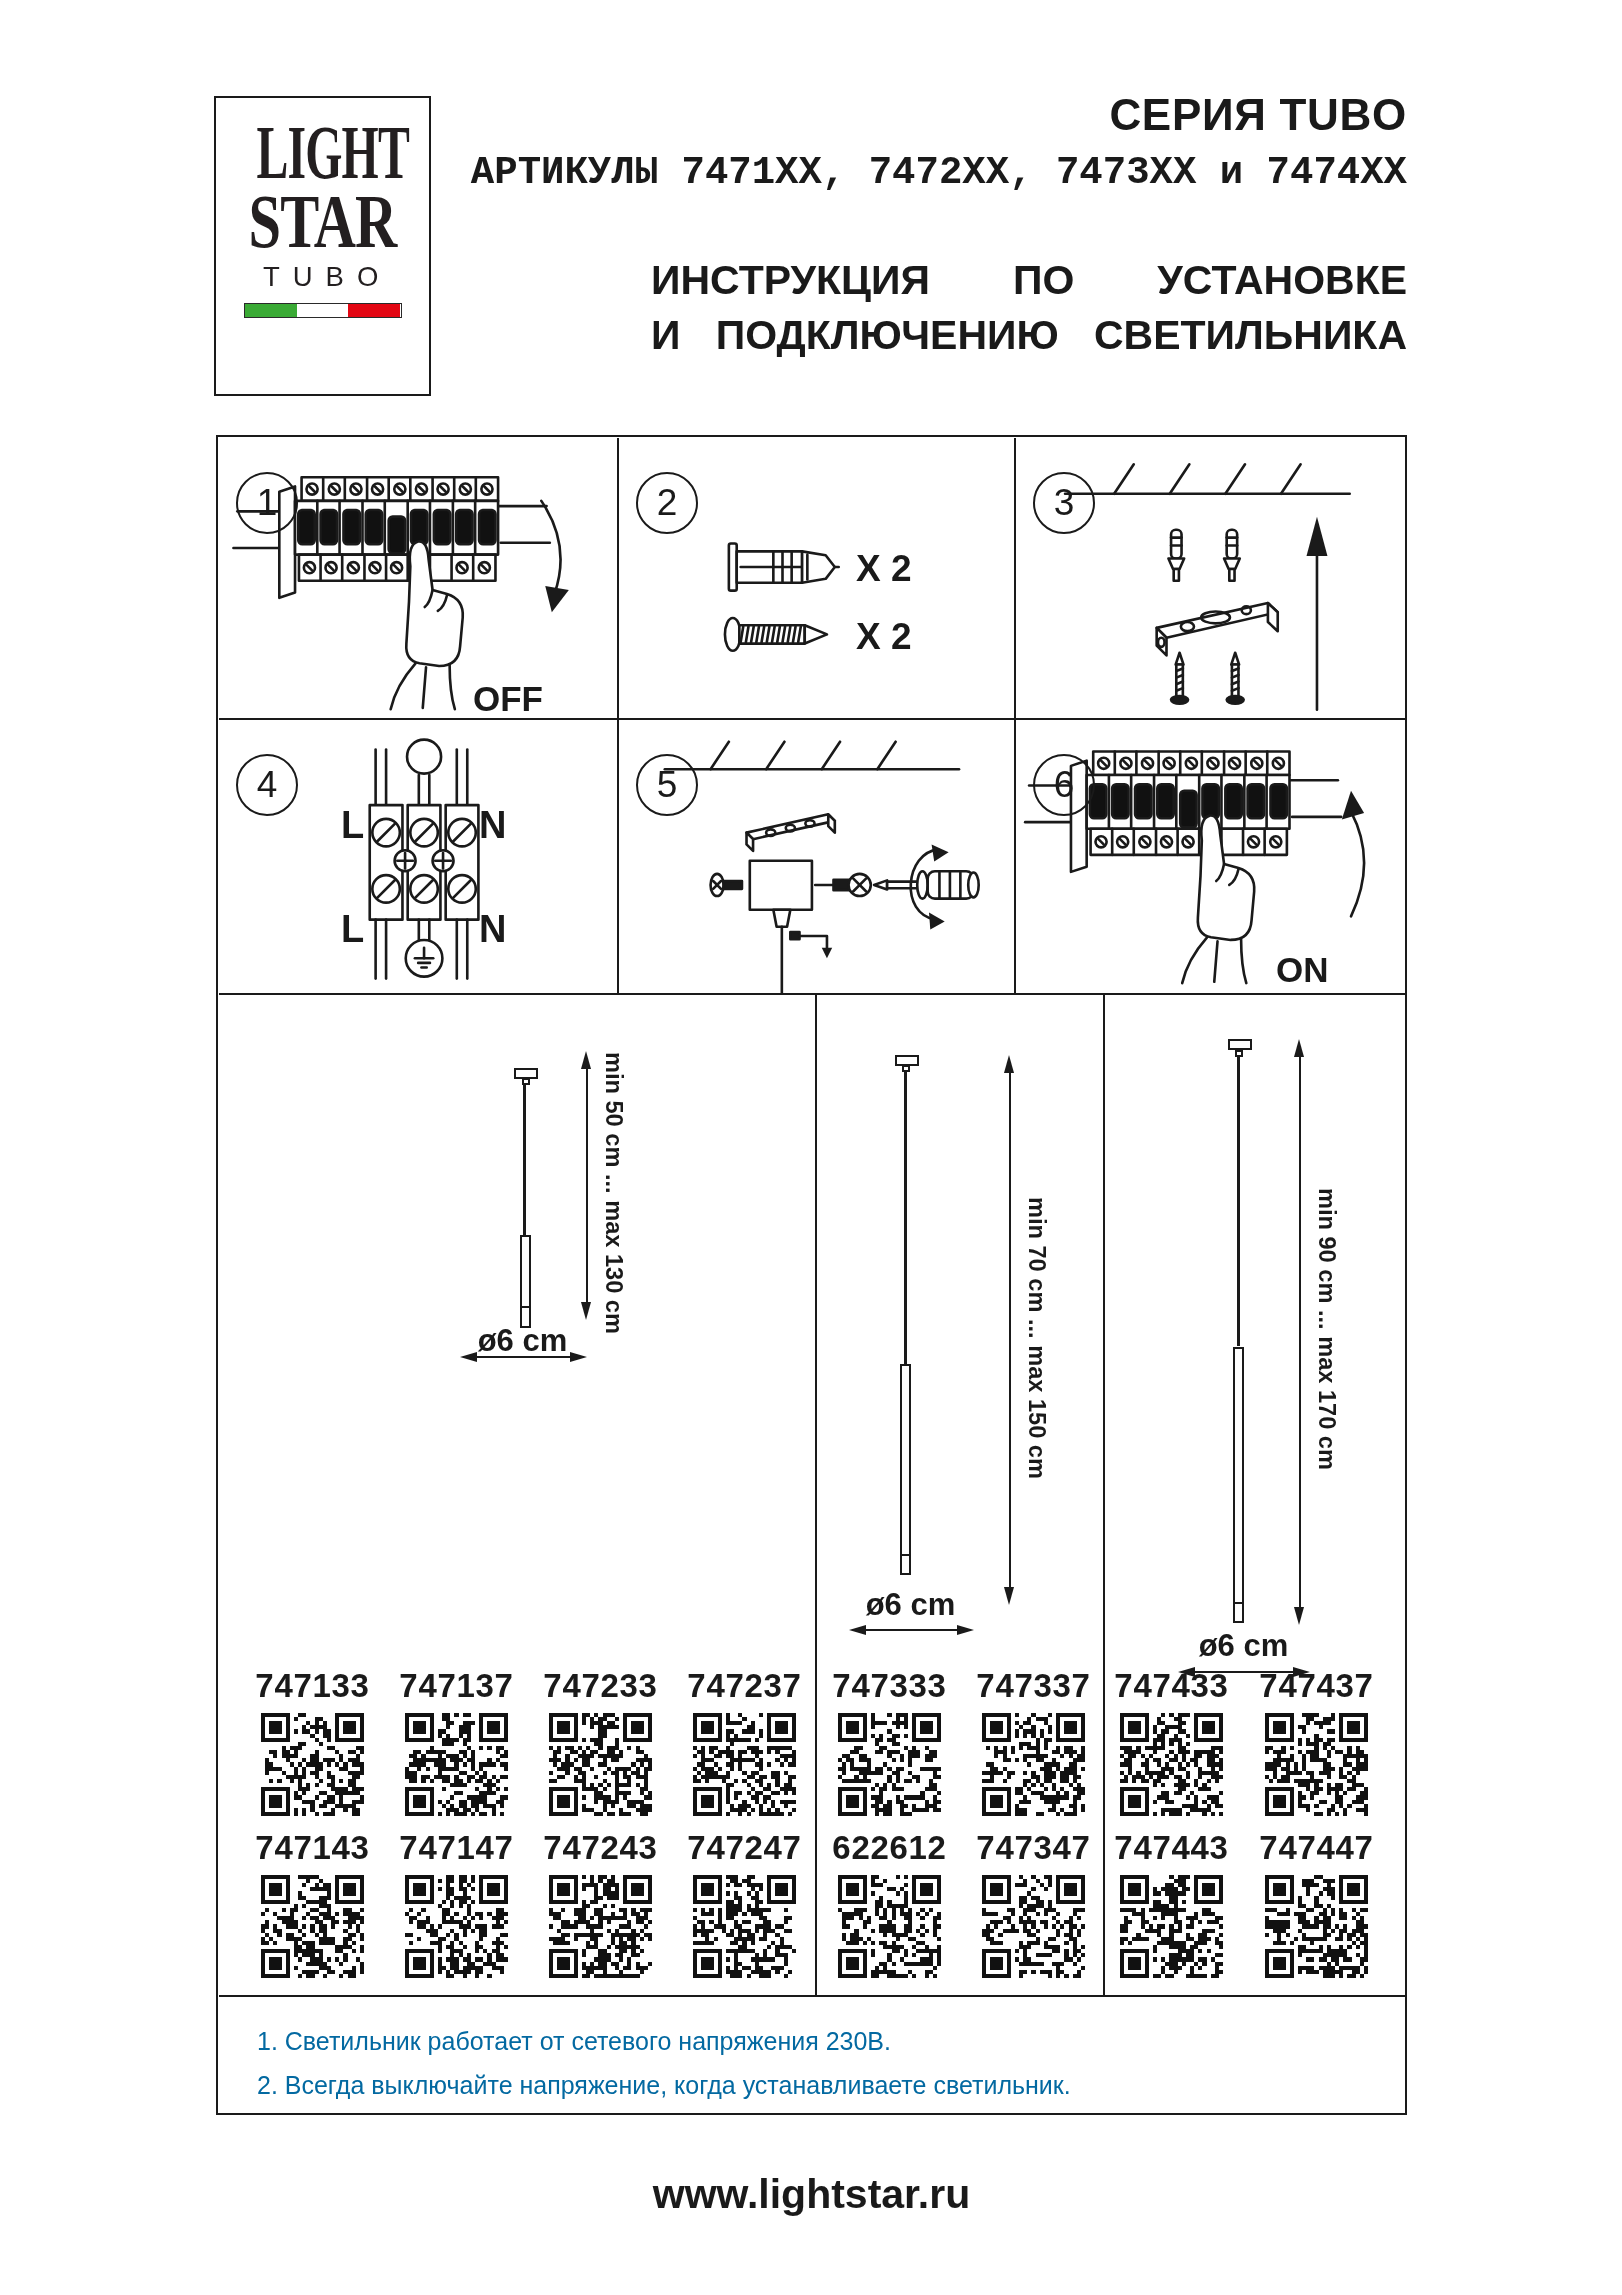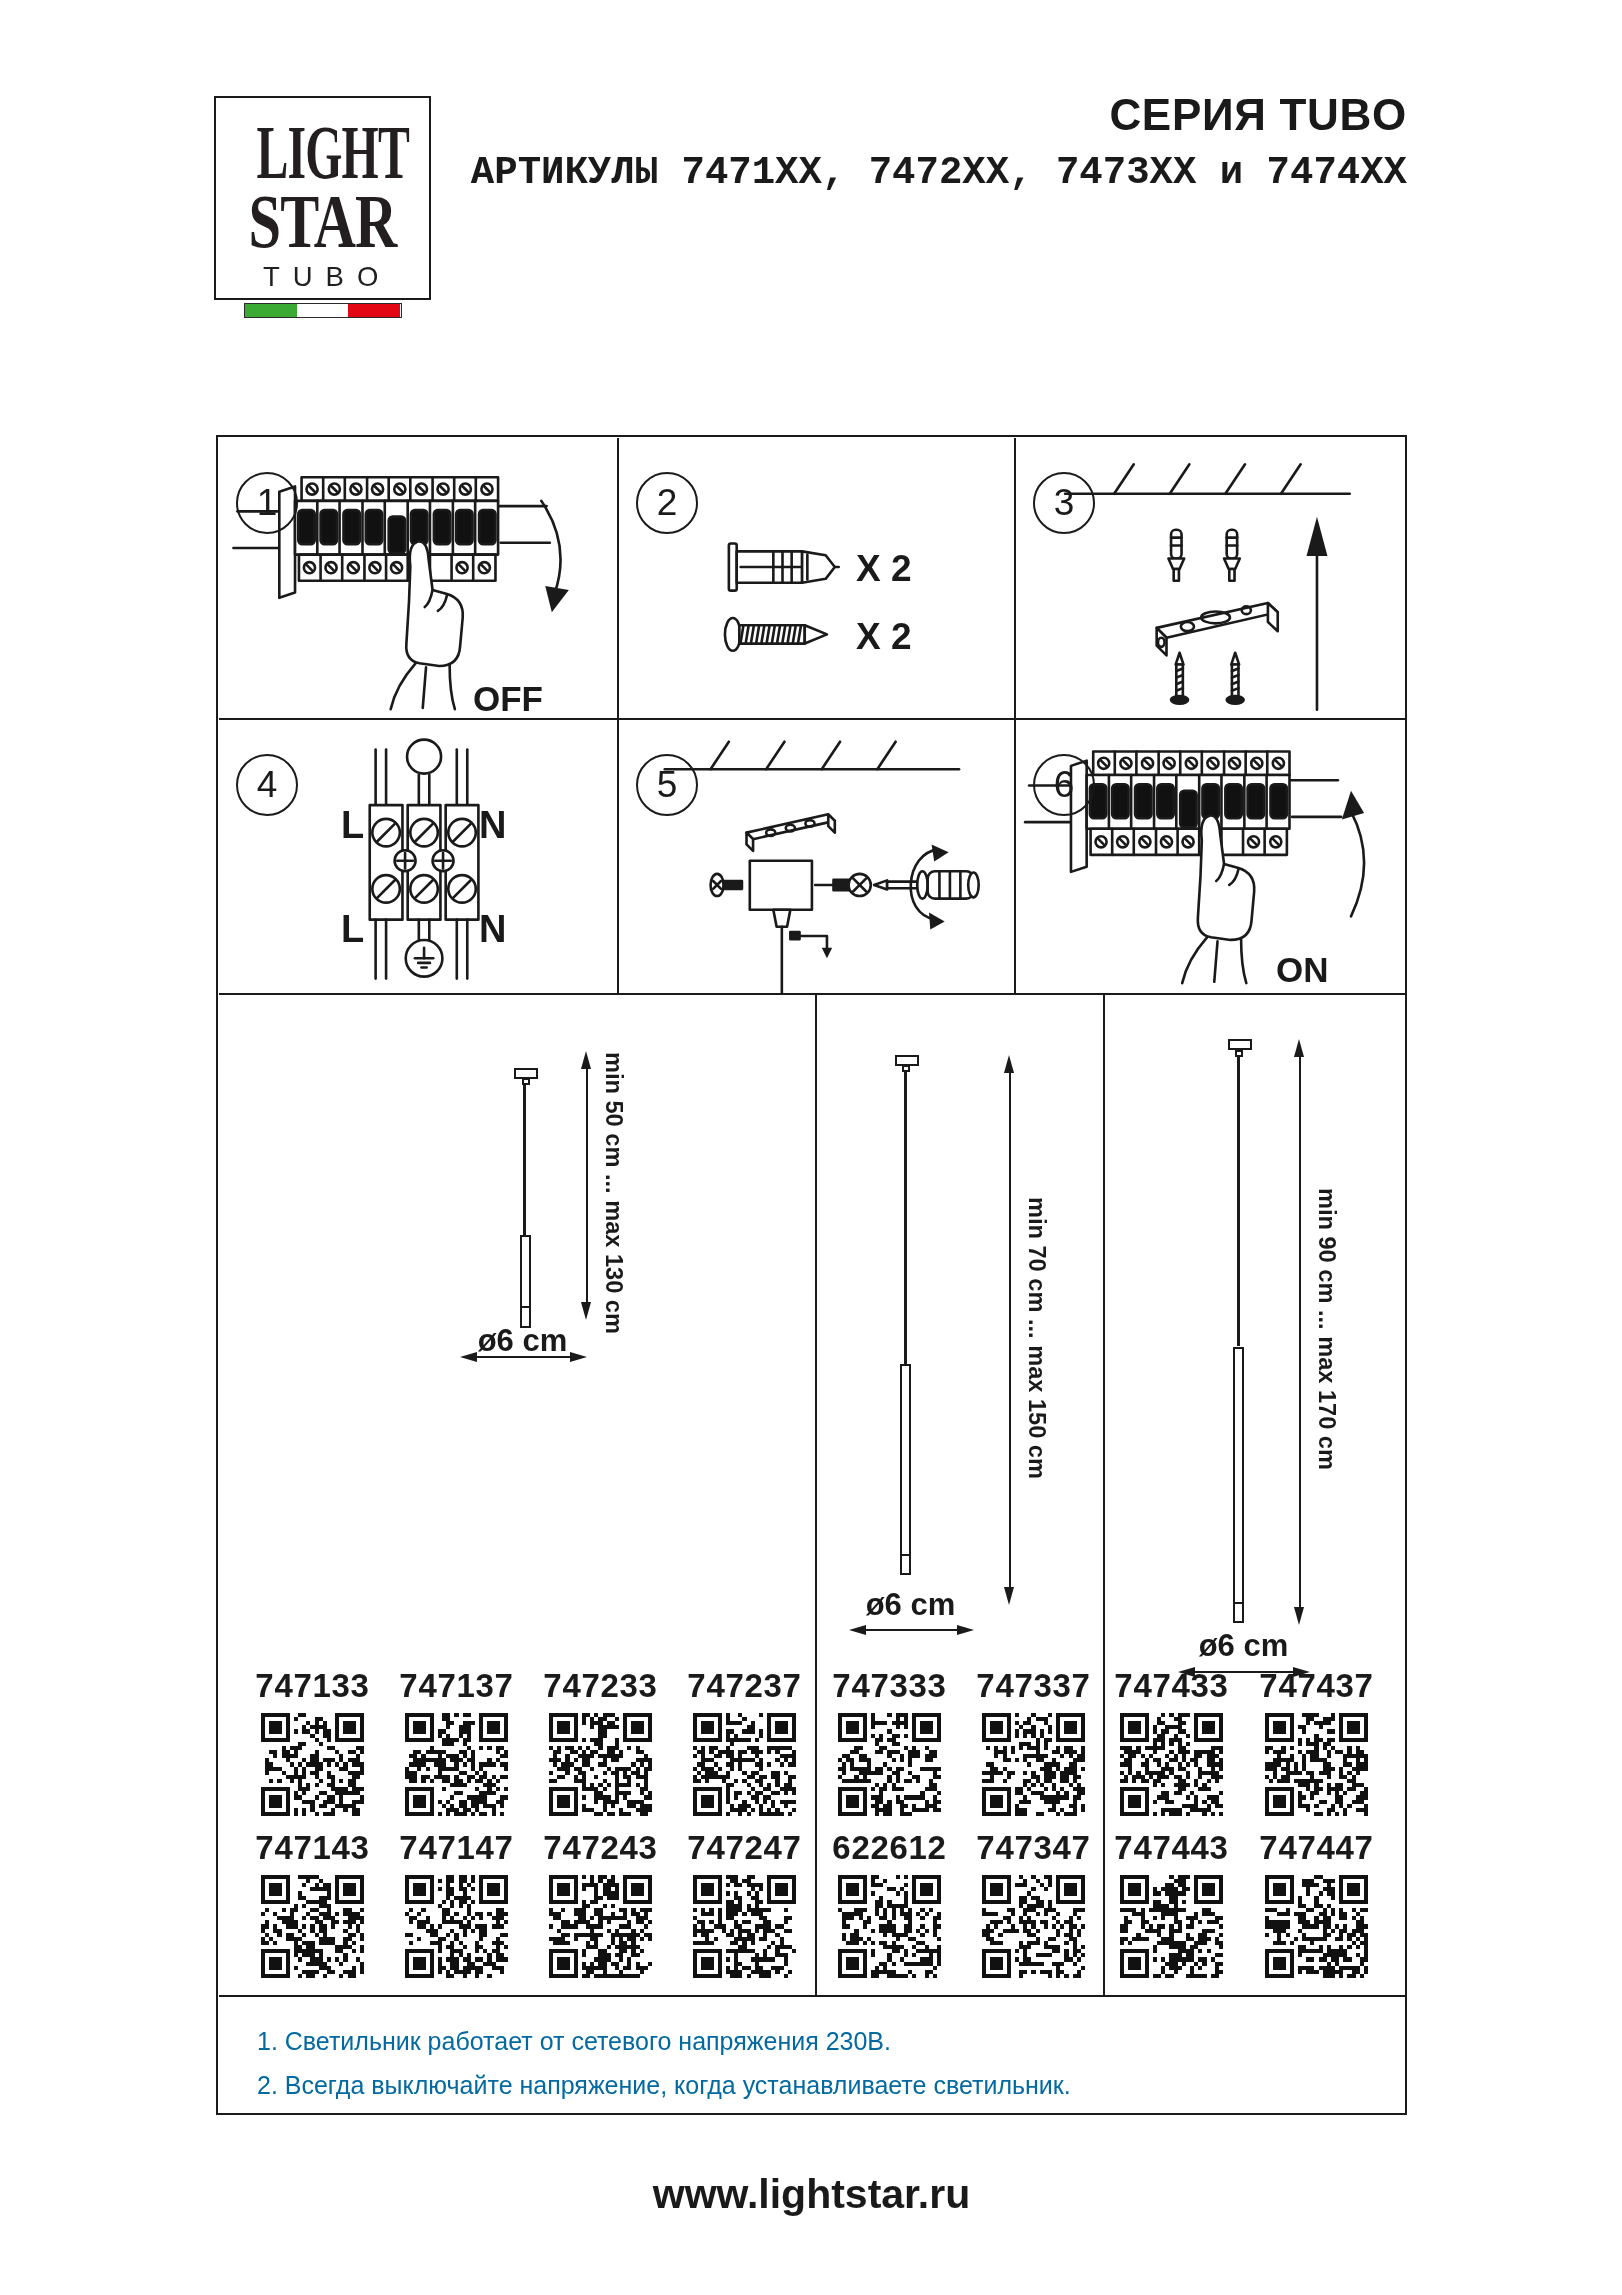--- a/index.html
+++ b/index.html
@@ -1,20 +1,20 @@
 <!DOCTYPE html>
 <html style="font-size:10.5px"><head>
 <meta charset="utf-8">
 <style>
   html,body{margin:0;padding:0;background:#fff;}
   .page{position:relative;width:1623px;height:2295px;background:#fff;overflow:hidden;
         font-family:"Liberation Sans",sans-serif;color:#1a1a1a;}
   .ln{position:absolute;background:#1a1a1a;}
   
-  .logo-box{position:absolute;left:214px;top:96px;width:217px;height:204px;
+  .logo-box{position:absolute;left:214px;top:96px;width:217px;height:300px;
             border:2.6px solid #1a1a1a;box-sizing:border-box;text-align:center;padding-top:19.6px;}
   .logo-word{font-family:"Liberation Serif",serif;font-weight:700;font-size:77px;line-height:69px;
              letter-spacing:-1.3px;color:#231f20;}
   .lw1{transform:scaleX(0.62);}
   .lw2{transform:scaleX(0.76);}
   .logo-group{font-size:27.5px;letter-spacing:13px;text-indent:9.2px;margin-top:5.2px;color:#231f20;}
   .flag{margin:10.5px auto 0;width:156px;height:13px;border:1.3px solid #2a2a2a;display:flex;box-sizing:content-box;}
   .flag div{height:100%;}
   .fg{width:52px;background:#3aaa35;}
   .fw{width:51px;background:#ffffff;}
@@ -67,20 +67,24 @@
     <div class="logo-word lw2">STAR</div>
     <div class="logo-group">TUBO</div>
     <div class="flag">
       <div class="fg"></div>
       <div class="fw"></div>
       <div class="fr"></div>
     </div>
   </div>
   <div class="t1">СЕРИЯ TUBO</div>
   <div class="t2">АРТИКУЛЫ 7471XX, 7472XX, 7473XX и 7474XX</div>
+  <div class="t3">
+    <div>ИНСТРУКЦИЯ ПО УСТАНОВКЕ</div>
+    <div>И ПОДКЛЮЧЕНИЮ СВЕТИЛЬНИКА</div>
+  </div>
 
   <div class="main-box"></div>
   <div class="ln" style="left:617px;top:438px;width:2px;height:557px;"></div>
   <div class="ln" style="left:1014px;top:438px;width:2px;height:557px;"></div>
   <div class="ln" style="left:219px;top:718px;width:1186px;height:2px;"></div>
   <div class="ln" style="left:219px;top:993px;width:1186px;height:2px;"></div>
   <div class="ln" style="left:815px;top:995px;width:2px;height:1001px;"></div>
   <div class="ln" style="left:1103px;top:995px;width:2px;height:1001px;"></div>
   <div class="ln" style="left:219px;top:1995px;width:1186px;height:2px;"></div>
 

